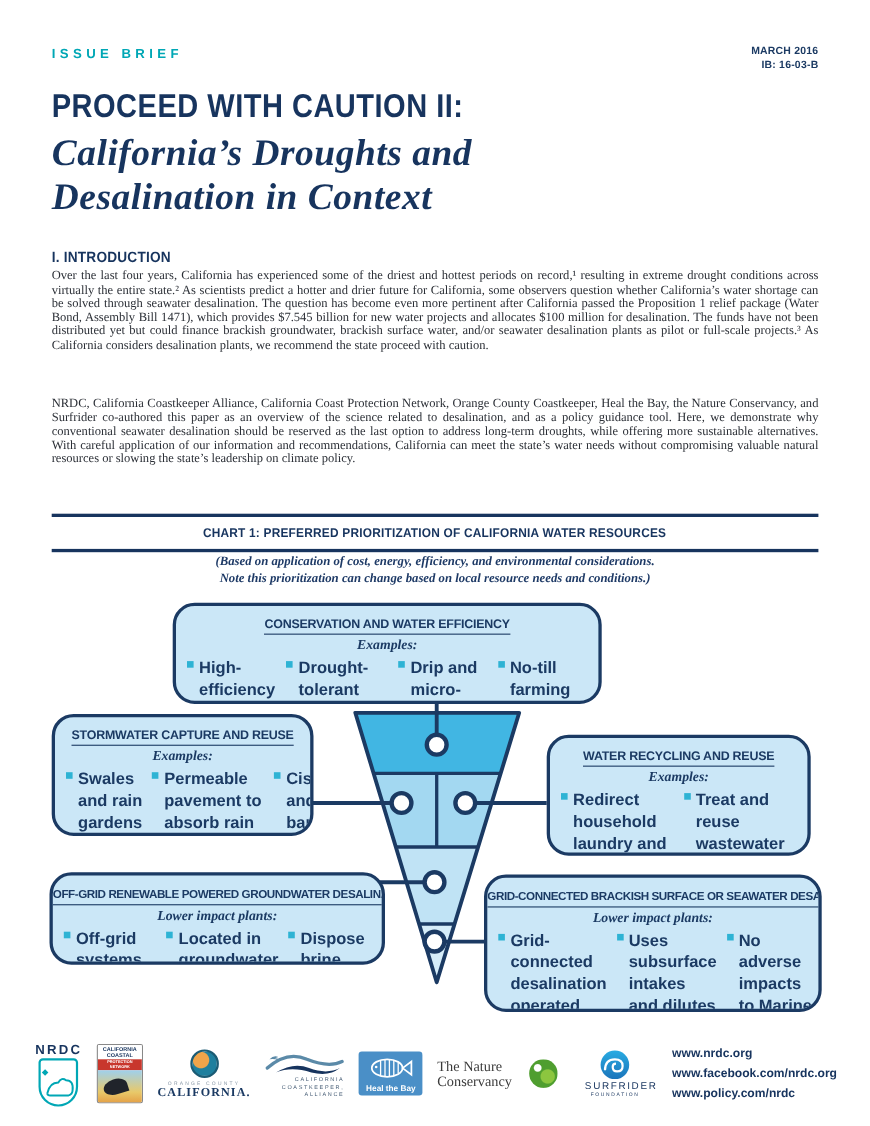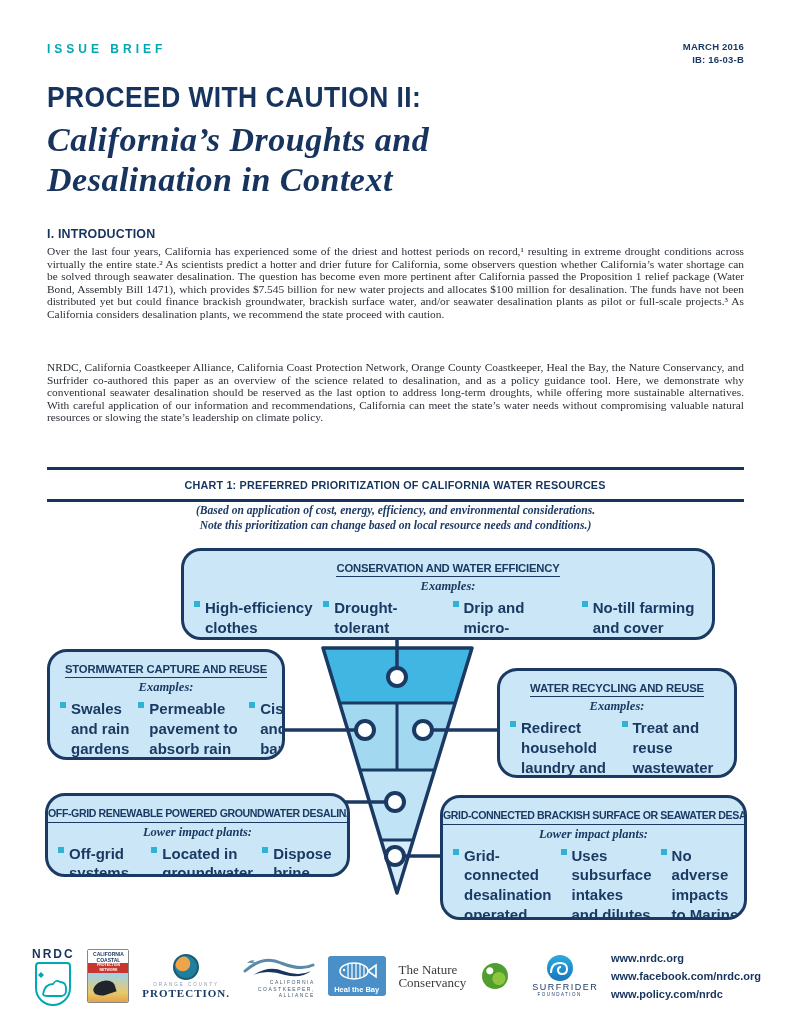--- a/index.html
+++ b/index.html
@@ -133,21 +133,21 @@
       <line x1="345" y1="262" x2="395" y2="262" stroke="#1b3a63" stroke-width="3.5"></line>
       <line x1="395" y1="316" x2="440" y2="316" stroke="#1b3a63" stroke-width="3.5"></line>
 
       <circle cx="397" cy="137" r="9" fill="#ffffff" stroke="#1b3a63" stroke-width="4"></circle>
       <circle cx="365" cy="190" r="9" fill="#ffffff" stroke="#1b3a63" stroke-width="4"></circle>
       <circle cx="423" cy="190" r="9" fill="#ffffff" stroke="#1b3a63" stroke-width="4"></circle>
       <circle cx="395" cy="262" r="9" fill="#ffffff" stroke="#1b3a63" stroke-width="4"></circle>
       <circle cx="395" cy="316" r="9" fill="#ffffff" stroke="#1b3a63" stroke-width="4"></circle>
     </svg>
 
-    <div class="dbox" style="left:157px; top:8px; width:534px; height:92px;margin-left:24px;">
+    <div class="dbox" style="left:157px; top:8px; width:390px; height:92px;">
       <div class="dbox-title"><span>CONSERVATION AND WATER EFFICIENCY</span></div>
       <div class="dbox-sub">Examples:</div>
       <div class="dbox-items">
         <div class="ditem">
             <span class="sq"></span>
             <span>High-efficiency clothes washers, efficient plumbing</span>
           </div>
         <div class="ditem">
             <span class="sq"></span>
             <span>Drought-tolerant landscapes around homes and office buildings</span>
@@ -252,21 +252,21 @@
       <div class="cap">CALIFORNIA COASTAL</div>
       <div class="capr">PROTECTION NETWORK</div>
       <div class="art">
           <div class="whale"></div>
         </div>
     </div>
 
     <div class="logo occ">
       <div class="ring"></div>
       <div class="tiny">ORANGE COUNTY</div>
-      <div class="word">PROTECTION.</div>
+      <div class="word">CALIFORNIA.</div>
     </div>
 
     <div class="logo cca">
       <svg width="72" height="26" viewBox="0 0 72 26">
         <path d="M2 18 q18 -16 36 -8 q20 8 32 2" fill="none" stroke="#5b8aa8" stroke-width="3" stroke-linecap="round"></path>
         <path d="M10 22 q16 -10 30 -4 q16 6 28 0 q-10 8 -26 4 q-18 -6 -32 0" fill="#17345e"></path>
         <path d="M4 10 q4 -4 8 -2 l-3 1 q4 0 3 2 q-4 -2 -8 -1" fill="#5b8aa8"></path>
       </svg>
       <div class="tiny">CALIFORNIA</div>
       <div class="tiny">COASTKEEPER,</div>

